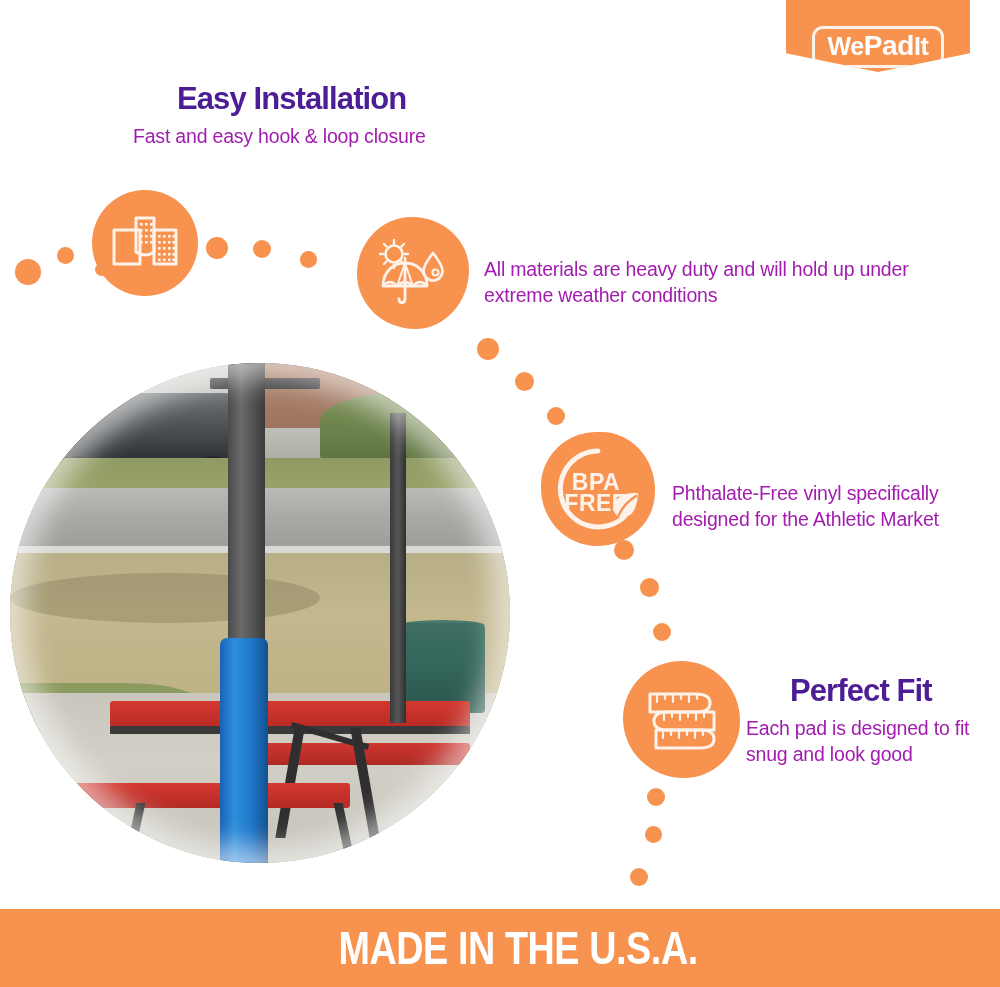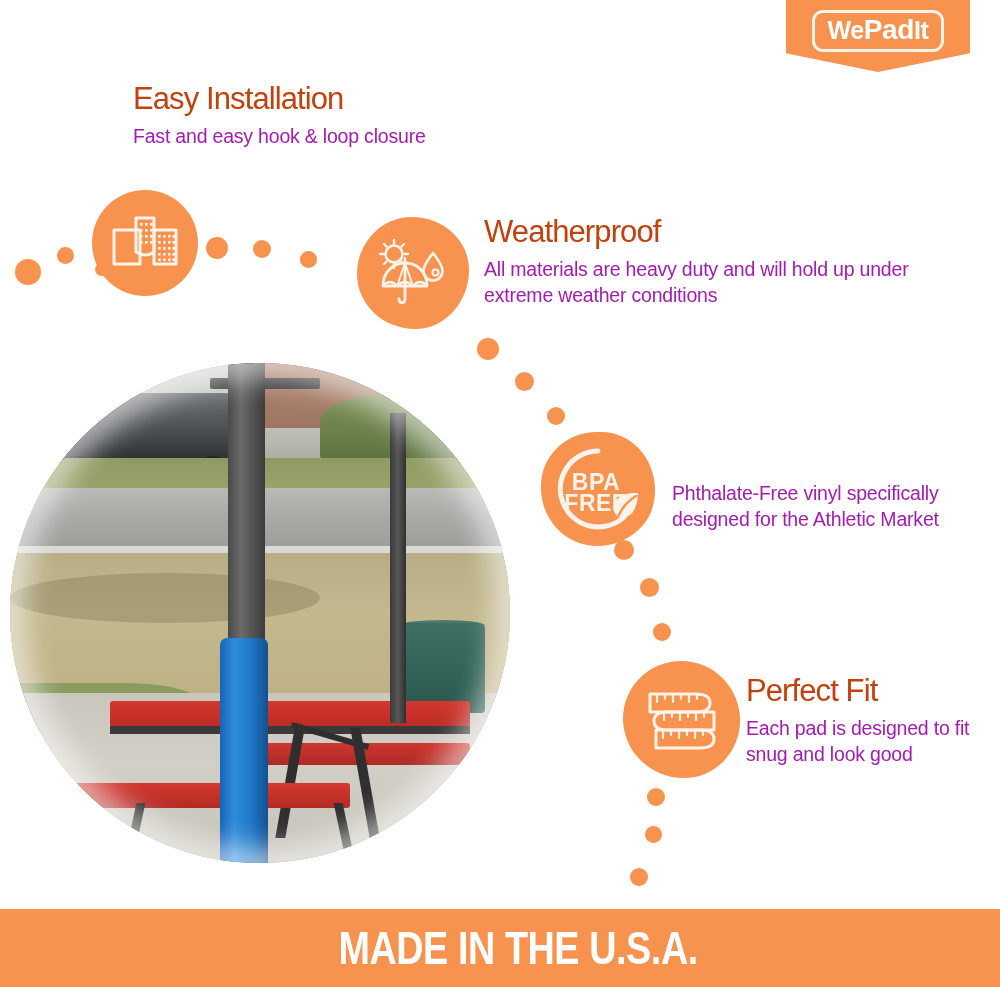--- a/index.html
+++ b/index.html
@@ -26,45 +26,46 @@
     left: 786px;
     top: 0px;
     width: 184px;
     height: 72px;
     background: #F7924F;
     -webkit-clip-path: polygon(0 0, 100% 0, 100% 74%, 50% 100%, 0 74%);
     clip-path: polygon(0 0, 100% 0, 100% 74%, 50% 100%, 0 74%);
     display: flex;
     align-items: flex-start;
     justify-content: center;
-    padding-top: 10px;
+    padding-top: 26px;
   }
   .logo-frame {
     border: 3px solid #FDF3EA;
     border-radius: 11px;
     padding: 3px 13px 5px 13px;
     line-height: 1;
   }
   .logo-text {
     font-size: 25px;
     font-weight: 700;
     color: #FFFFFF;
     letter-spacing: -0.4px;
     white-space: nowrap;
   }
   .logo-text .pad { font-size: 28px; font-weight: 800; }
 
   
   .feature-title {
     position: absolute;
     font-size: 31px;
-    font-weight: 400;
-    color: #c2410c;
+    font-weight: 700;
+    color: #4c1d95;
     letter-spacing: -0.9px;
     white-space: nowrap;
+    margin-left: 44px;
   }
   .feature-desc {
     position: absolute;
     font-size: 19.5px;
     font-weight: 400;
     color: #a21caf;
     line-height: 1.32;
     letter-spacing: -0.2px;
   }
 
@@ -337,21 +338,20 @@
           <rect x="58" y="41" width="2.6" height="2.6"></rect>
           <rect x="62.4" y="41" width="2.6" height="2.6"></rect>
         <rect x="48" y="46.5" width="2.6" height="2.6"></rect>
           <rect x="53" y="46.5" width="2.6" height="2.6"></rect>
           <rect x="58" y="46.5" width="2.6" height="2.6"></rect>
           <rect x="62.4" y="46.5" width="2.6" height="2.6"></rect>
       </g>
     </svg>
   </div>
 
-  <div class="feature-title" id="title-weather">Weatherproof</div>
   <div class="feature-desc" id="desc-weather">All materials are heavy duty and will hold up under extreme weather conditions</div>
 
   <div class="icon-circle" id="icon-weather">
     <svg class="icon-svg" width="76" height="72" viewBox="0 0 76 72" fill="none">
 
       <circle cx="19" cy="17" r="8.5" stroke="#FDF3EA" stroke-width="2.6" fill="none"></circle>
       <g stroke="#FDF3EA" stroke-width="2.4" stroke-linecap="round">
         <line x1="19" y1="3" x2="19" y2="6.5"></line>
         <line x1="19" y1="27.5" x2="19" y2="31"></line>
         <line x1="5" y1="17" x2="8.5" y2="17"></line>

